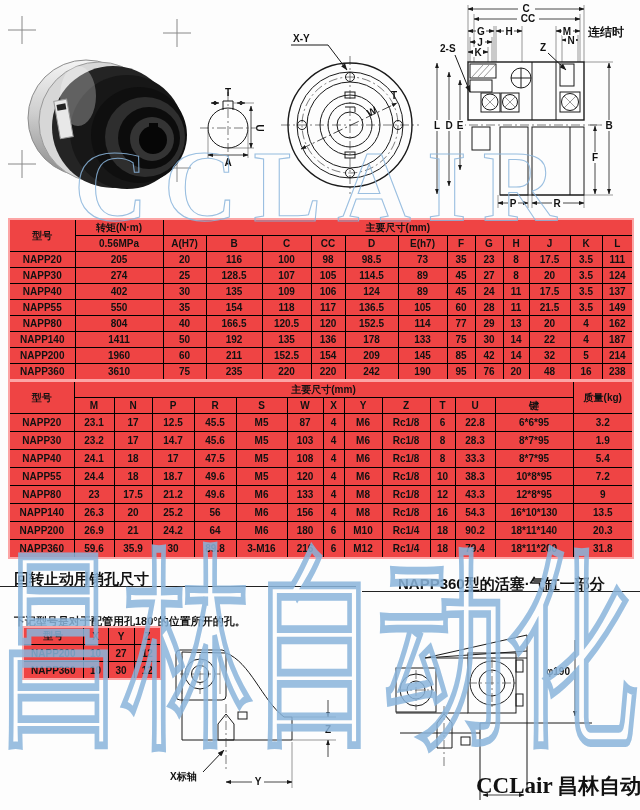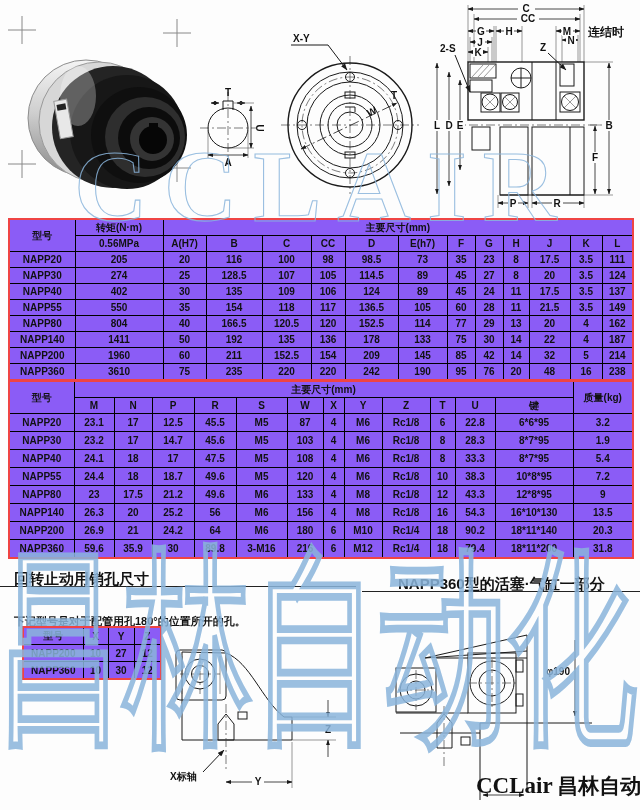--- a/index.html
+++ b/index.html
@@ -11,22 +11,22 @@
   .ln2{stroke:#1a1a1a;stroke-width:1.4;fill:none;}
   .tn{stroke:#555;stroke-width:.6;fill:none;}
   .cl{stroke:#444;stroke-width:.7;stroke-dasharray:9 3 2 3;fill:none;}
   .dim{stroke:#1a1a1a;stroke-width:.8;fill:none;marker-start:url(#arS);marker-end:url(#arE);}
   .dimv{stroke:#1a1a1a;stroke-width:.8;fill:none;}
   .dt{font:bold 10px "Liberation Sans",sans-serif;fill:#111;}
   .dt12{font:bold 12px "Liberation Sans",sans-serif;fill:#111;}
   .wbg{fill:#fdfdfd;}
   .mark{stroke:#888;stroke-width:1;fill:none;}
   
-  table.data{position:absolute;border-collapse:collapse;table-layout:fixed;background:#8b5cf6;
-             border:2px solid #ef4444;}
+  table.data{position:absolute;border-collapse:collapse;table-layout:fixed;background:#ef4444;
+             border:2px solid #fca5a5;}
   .data th,.data td{border:1px solid #000;text-align:center;font-weight:bold;padding:0;
              overflow:hidden;white-space:nowrap;color:#111;}
   #t1{left:8px;top:218px;width:624px;font-size:10px;}
   #t1 th,#t1 td{height:15px;}
   #t2{left:8px;top:380px;width:624px;font-size:10px;}
   #t2 th{height:15px;} #t2 td{height:17px;}
   #pin-table{left:22px;top:626px;width:138px;font-size:10px;}
   #pin-table th,#pin-table td{height:16px;}
   
   .sec-title{position:absolute;font-weight:bold;font-size:15px;white-space:nowrap;}

